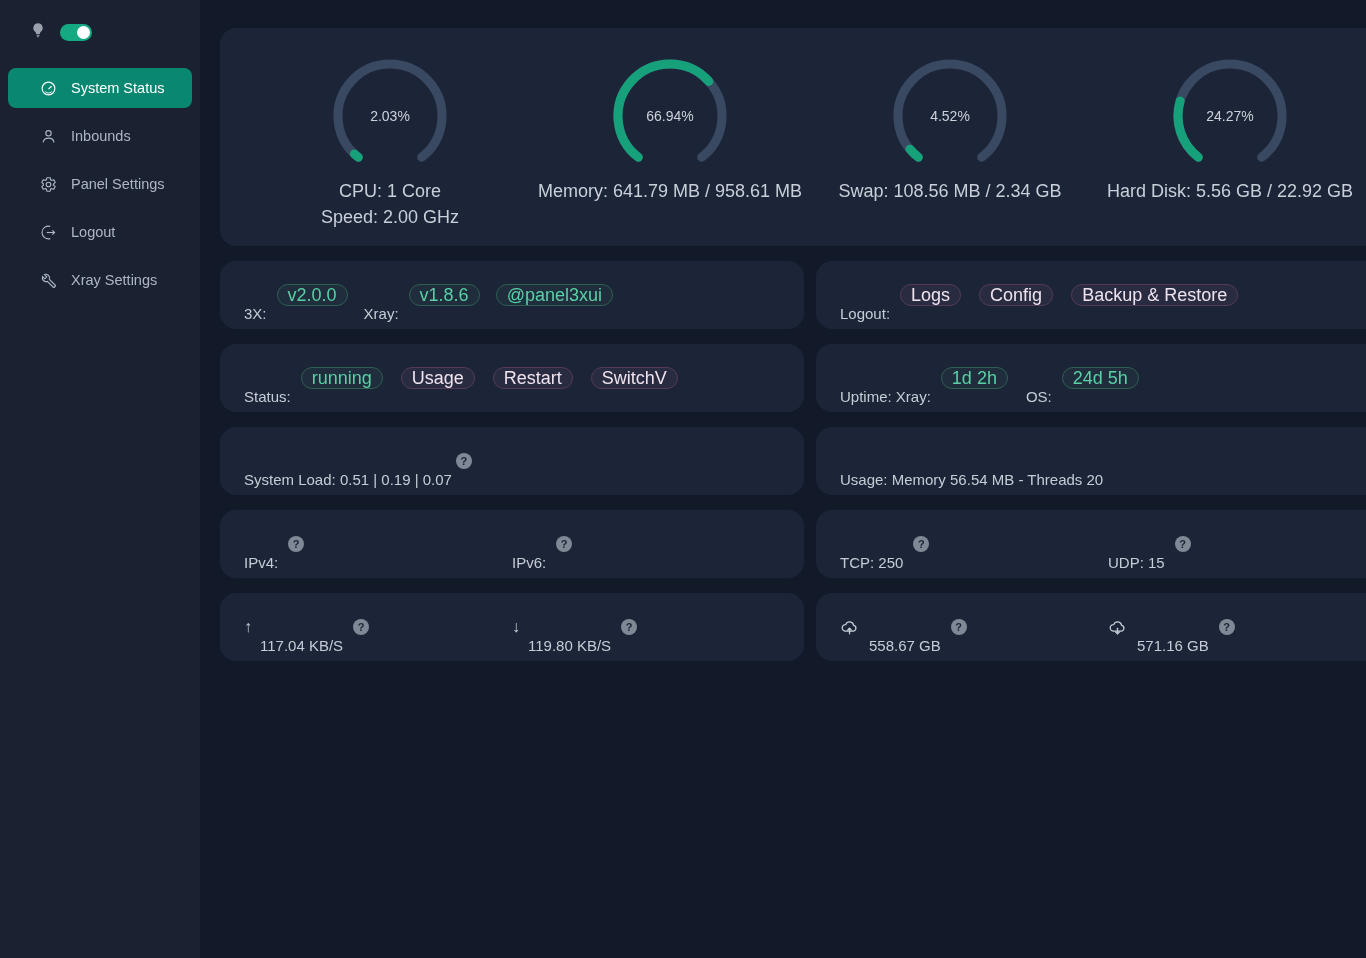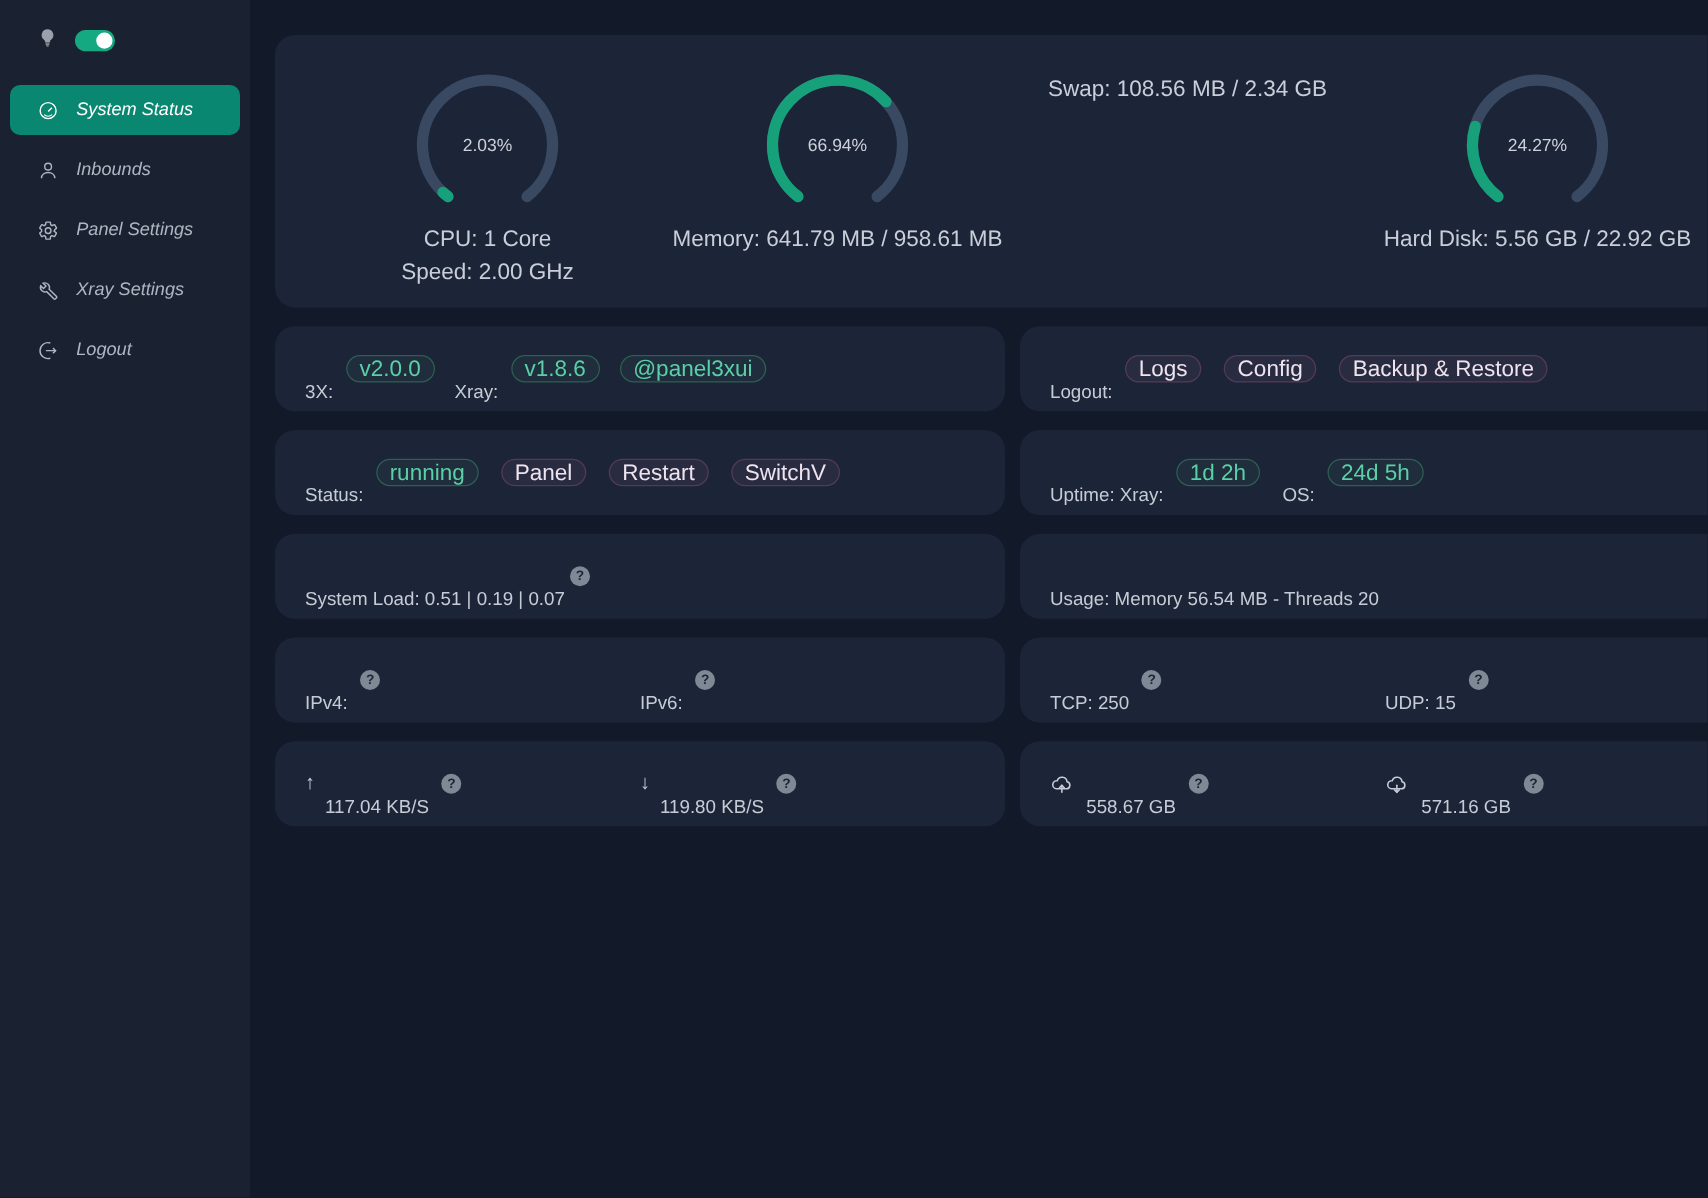--- a/index.html
+++ b/index.html
@@ -24,21 +24,21 @@
     background:#15a981; position:relative; cursor:pointer;
   }
   .switch .knob {
     position:absolute; top:2px; right:2px;
     width:13px; height:13px; border-radius:50%; background:#fff;
   }
   .menu { display:flex; flex-direction:column; gap:8px; padding:0 8px; }
   .menu-item {
     height:40px; border-radius:8px;
     display:flex; align-items:center; gap:14px;
-    padding-left:22px; color:#aeb6c2; font-size:14.5px; cursor:pointer;font-style:italic;
+    padding-left:32px; color:#aeb6c2; font-size:14.5px; cursor:pointer;
   }
   .menu-item .mi-icon { width:17px; height:17px; display:flex; align-items:center; }
   .menu-item svg { width:17px; height:17px; stroke:currentColor; fill:none; stroke-width:1.6; }
   .menu-item.active { background:#0a8770; color:#ffffff; }
   
   .content { flex:1; padding:28px 20px 0 20px; display:flex; flex-direction:column; gap:15px; }
   .card {
     background:#1c2437; border-radius:16px;
     display:flex; align-items:center;
     min-height:68px; padding:0 24px;
@@ -125,34 +125,34 @@
         <svg viewBox="0 0 24 24">
             <circle cx="12" cy="12" r="3.2"></circle>
             <path d="M19.3 13c.05-.33.07-.66.07-1s-.02-.67-.07-1l2-1.6c.18-.14.23-.4.12-.6l-1.9-3.3a.48.48 0 0 0-.58-.2l-2.4 1a7 7 0 0 0-1.62-.95l-.38-2.55A.48.48 0 0 0 14 2.4h-4c-.24 0-.44.17-.48.4l-.38 2.55c-.58.24-1.12.56-1.62.95l-2.4-1a.48.48 0 0 0-.58.2L2.6 8.8c-.11.2-.06.46.12.6l2 1.6c-.05.33-.07.66-.07 1s.02.67.07 1l-2 1.6c-.18.14-.23.4-.12.6l1.9 3.3c.11.2.36.28.58.2l2.4-1c.5.4 1.04.71 1.62.95l.38 2.55c.04.23.24.4.48.4h4c.24 0 .44-.17.48-.4l.38-2.55a7 7 0 0 0 1.62-.95l2.4 1c.22.08.47 0 .58-.2l1.9-3.3c.11-.2.06-.46-.12-.6l-2-1.6z"></path>
           </svg>
       </span>
       <span>Panel Settings</span>
     </div>
     <div class="menu-item">
       <span class="mi-icon">
         <svg viewBox="0 0 24 24">
-            <path d="M21.5 18.7l-8.3-8.3a5.3 5.3 0 0 0-6.8-6.8l3.2 3.2-2.8 2.8-3.2-3.2a5.3 5.3 0 0 0 6.8 6.8l8.3 8.3c.4.4 1 .4 1.4 0l1.4-1.4c.4-.4.4-1 0-1.4z"></path>
-          </svg>
-      </span>
-      <span>Xray Settings</span>
-    </div>
-    <div class="menu-item">
-      <span class="mi-icon">
-        <svg viewBox="0 0 24 24">
             <path d="M14.5 3.4a9 9 0 1 0 0 17.2"></path>
             <path d="M9.5 12h11"></path>
             <path d="M17.5 9l3 3-3 3"></path>
           </svg>
       </span>
       <span>Logout</span>
+    </div>
+    <div class="menu-item">
+      <span class="mi-icon">
+        <svg viewBox="0 0 24 24">
+            <path d="M21.5 18.7l-8.3-8.3a5.3 5.3 0 0 0-6.8-6.8l3.2 3.2-2.8 2.8-3.2-3.2a5.3 5.3 0 0 0 6.8 6.8l8.3 8.3c.4.4 1 .4 1.4 0l1.4-1.4c.4-.4.4-1 0-1.4z"></path>
+          </svg>
+      </span>
+      <span>Xray Settings</span>
     </div>
   </div>
 </div>
 
 <div class="content">
 
   <div class="top-card">
     <div class="gauge-col">
       <div class="gauge-wrap">
         <svg viewBox="0 0 120 120">
@@ -168,20 +168,27 @@
       <div class="gauge-wrap">
         <svg viewBox="0 0 120 120">
           <path class="gauge-track" d="M 28.34 101.26 A 52 52 0 1 1 91.66 101.26" fill="none" stroke-width="9" stroke-linecap="round" pathLength="100"></path>
           <path class="gauge-fill" d="M 28.34 101.26 A 52 52 0 1 1 91.66 101.26" fill="none" stroke-width="9" stroke-linecap="round" pathLength="100" stroke-dasharray="66.94 100"></path>
         </svg>
         <div class="gauge-pct">66.94%</div>
       </div>
       <div class="gauge-line">Memory: 641.79 MB / 958.61 MB</div>
     </div>
     <div class="gauge-col">
+      <div class="gauge-wrap">
+        <svg viewBox="0 0 120 120">
+          <path class="gauge-track" d="M 28.34 101.26 A 52 52 0 1 1 91.66 101.26" fill="none" stroke-width="9" stroke-linecap="round" pathLength="100"></path>
+          <path class="gauge-fill" d="M 28.34 101.26 A 52 52 0 1 1 91.66 101.26" fill="none" stroke-width="9" stroke-linecap="round" pathLength="100" stroke-dasharray="4.52 100"></path>
+        </svg>
+        <div class="gauge-pct">4.52%</div>
+      </div>
       <div class="gauge-line">Swap: 108.56 MB / 2.34 GB</div>
     </div>
     <div class="gauge-col">
       <div class="gauge-wrap">
         <svg viewBox="0 0 120 120">
           <path class="gauge-track" d="M 28.34 101.26 A 52 52 0 1 1 91.66 101.26" fill="none" stroke-width="9" stroke-linecap="round" pathLength="100"></path>
           <path class="gauge-fill" d="M 28.34 101.26 A 52 52 0 1 1 91.66 101.26" fill="none" stroke-width="9" stroke-linecap="round" pathLength="100" stroke-dasharray="24.27 100"></path>
         </svg>
         <div class="gauge-pct">24.27%</div>
       </div>
@@ -207,21 +214,21 @@
         <span class="tag tag-pink" style="margin-left:8px">Backup &amp; Restore</span>
       </div>
     </div>
   </div>
 
   <div class="row2">
     <div class="card">
       <div class="inline">
         <span class="lbl">Status:</span>
         <span class="tag tag-green">running</span>
-        <span class="tag tag-pink" style="margin-left:8px">Panel</span>
+        <span class="tag tag-pink" style="margin-left:8px">Usage</span>
         <span class="tag tag-pink" style="margin-left:8px">Restart</span>
         <span class="tag tag-pink" style="margin-left:8px">SwitchV</span>
       </div>
     </div>
     <div class="card">
       <div class="inline">
         <span class="lbl">Uptime: Xray:</span>
         <span class="tag tag-green">1d 2h</span>
         <span class="lbl" style="margin-left:8px">OS:</span>
         <span class="tag tag-green">24d 5h</span>

